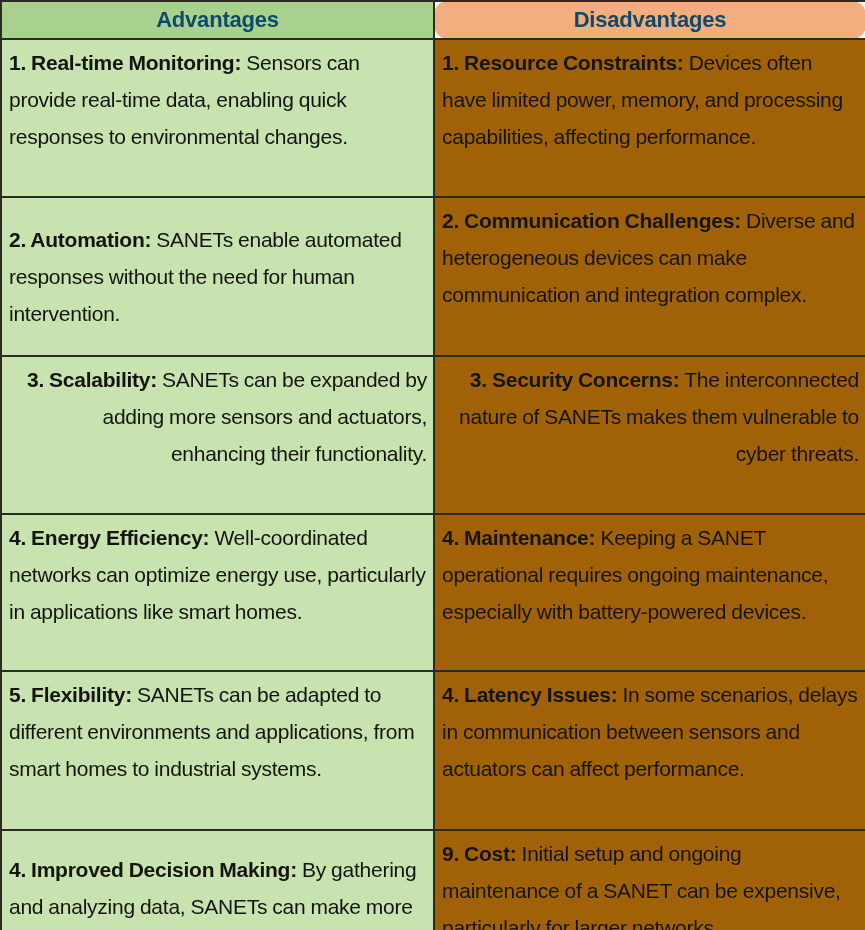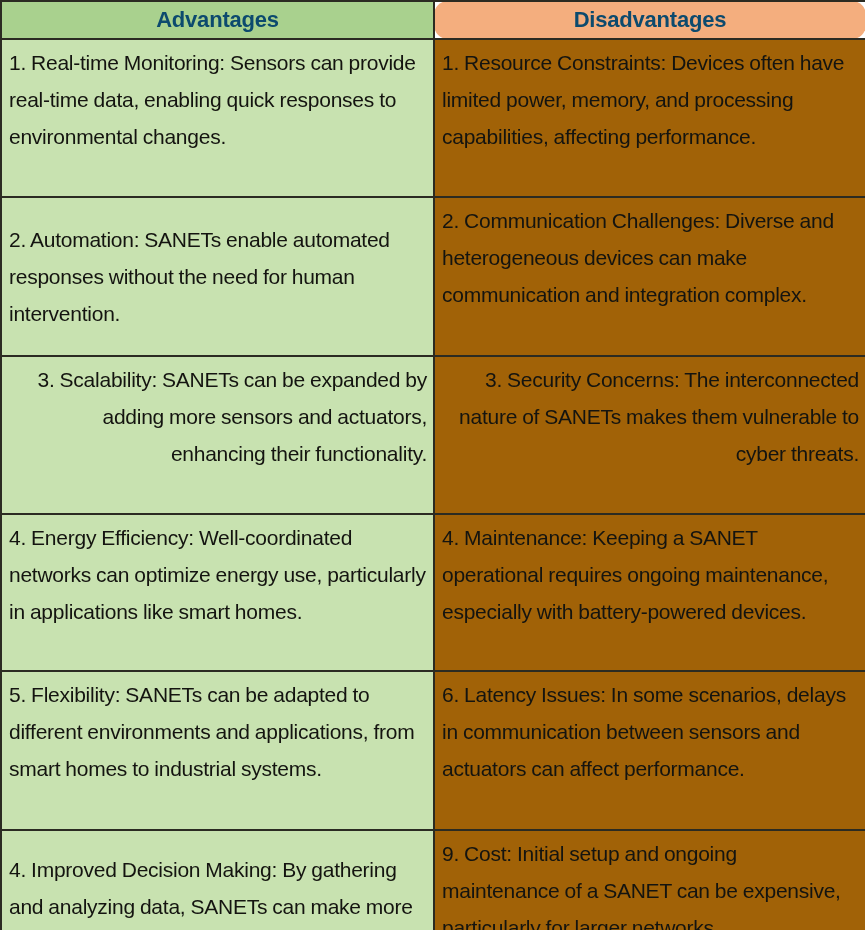--- a/index.html
+++ b/index.html
@@ -55,21 +55,21 @@
     word-spacing: -0.5px;
     letter-spacing: -0.25px;
   }
   tbody td.cell-adv { background: #c8e2b0; }
   tbody td.cell-dis { background: #a16207; }
 
   tbody td.v-center { vertical-align: middle; }
 
   tbody td b,
   tbody td .lead {
-    font-weight: normal;
+    font-weight: bold;
   }
 
   
   tr.r1 td { height: 148px; }
   tr.r2 td { height: 149px; }
   tr.r3 td { height: 148px; text-align: right; }
   tr.r4 td { height: 147px; margin-left: 28px; }
   tr.r5 td { height: 149px; }
   tr.r6 td { height: 142px; }
 </style>
@@ -105,21 +105,21 @@
         <td class="cell-dis"><span class="lead">3. Security Concerns:</span><span> The interconnected nature of SANETs makes them vulnerable to cyber threats.</span></td>
       </tr>
 
       <tr class="r4">
         <td class="cell-adv"><span class="lead">4. Energy Efficiency:</span><span> Well-coordinated networks can optimize energy use, particularly in applications like smart homes.</span></td>
         <td class="cell-dis"><span class="lead">4. Maintenance:</span><span> Keeping a SANET operational requires ongoing maintenance, especially with battery-powered devices.</span></td>
       </tr>
 
       <tr class="r5">
         <td class="cell-adv"><span class="lead">5. Flexibility:</span><span> SANETs can be adapted to different environments and applications, from smart homes to industrial systems.</span></td>
-        <td class="cell-dis"><span class="lead">6. Latency Issues:</span><span> In some scenarios, delays in communication between sensors and actuators can affect performance.</span></td>
+        <td class="cell-dis"><span class="lead">4. Latency Issues:</span><span> In some scenarios, delays in communication between sensors and actuators can affect performance.</span></td>
       </tr>
 
       <tr class="r6">
         <td class="cell-adv v-center"><span class="lead">4. Improved Decision Making:</span><span> By gathering and analyzing data, SANETs can make more informed decisions.</span></td>
         <td class="cell-dis"><span class="lead">9. Cost:</span><span> Initial setup and ongoing maintenance of a SANET can be expensive, particularly for larger networks.</span></td>
       </tr>
 
     </tbody>
   </table>
 </div>

